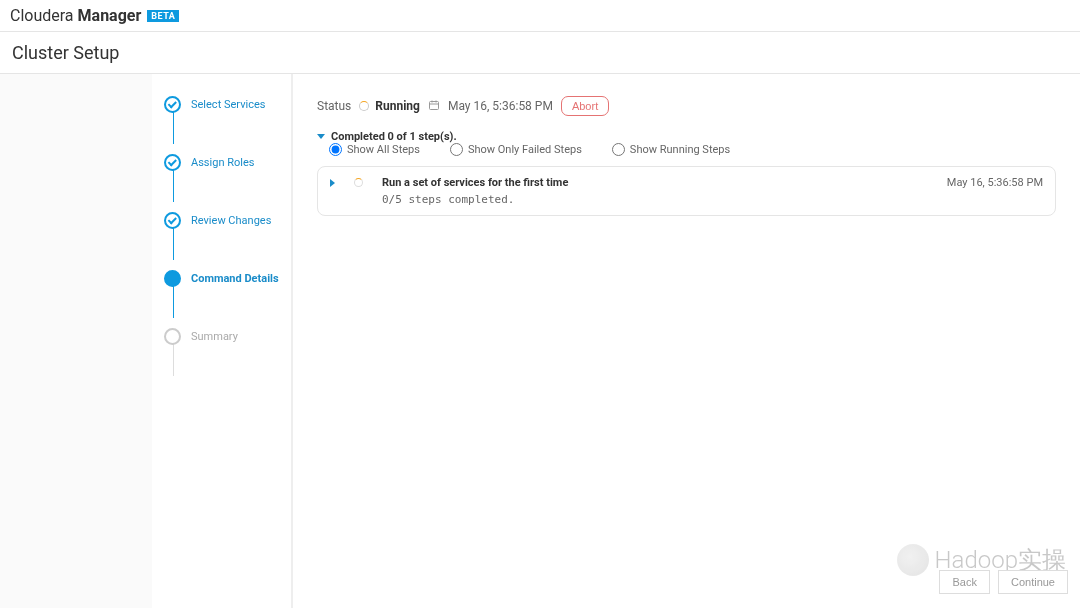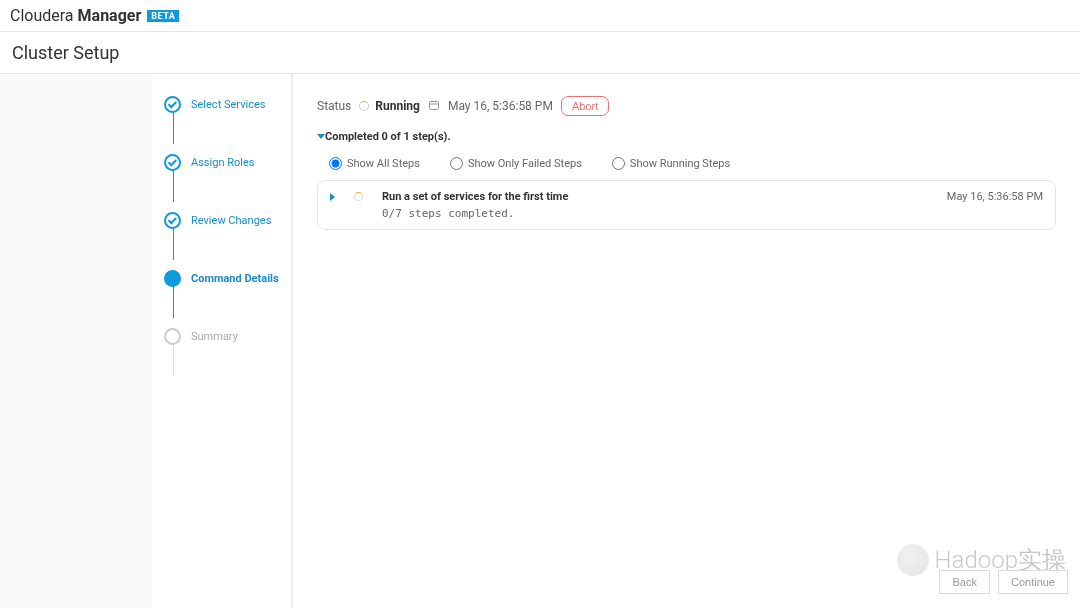--- a/index.html
+++ b/index.html
@@ -24,21 +24,21 @@
     .step-label.pending { color: #aaa; }
     .content { flex: 1; padding: 22px 24px; background: #fff; border-left: 1px solid #eee; }
     .title-line { display: flex; align-items: baseline; gap: 6px; margin-bottom: 18px; }
     .title-strong { font-size: 16px; font-weight: 400; color: #333; }
     .title-light { font-size: 16px; font-weight: 300; color: #888; }
     .status-row { display: flex; align-items: center; gap: 8px; font-size: 12px; color: #666; margin-bottom: 14px; }
     .spinner { width: 10px; height: 10px; border: 1.5px solid #ccc; border-top-color: #f5a623; border-radius: 50%; display: inline-block; }
     .status-val { font-weight: 700; color: #333; }
     .cal-icon { color: #999; }
     .abort-btn { border: 1px solid #e57373; background: #fff; color: #e57373; padding: 3px 10px; font-size: 11px; cursor: pointer; border-radius: 7px; }
-    .completed-row { display: flex; align-items: center; margin-bottom: 14px; cursor: pointer; text-align: center; }
+    .completed-row { display: flex; align-items: center; gap: 6px; cursor: pointer; text-align: center; }
     .caret-down { width: 0; height: 0; border-left: 4px solid transparent; border-right: 4px solid transparent; border-top: 5px solid #1a8cc9; }
     .completed-text { font-size: 11px; font-weight: 700; color: #333; }
     .filter-row { display: flex; align-items: center; gap: 30px; padding-left: 12px; margin-bottom: 10px; font-size: 11px; color: #666; }
     .filter-opt { display: flex; align-items: center; gap: 5px; cursor: pointer; }
     .filter-opt input { margin: 0; }
     .step-card { border: 1px solid #e5e5e5; border-radius: 8px; padding: 9px 12px; display: flex; align-items: flex-start; gap: 19px; }
     .caret-right { width: 0; height: 0; border-top: 4px solid transparent; border-bottom: 4px solid transparent; border-left: 5px solid #1a8cc9; margin-top: 3px; cursor: pointer; }
     .card-spinner { width: 9px; height: 9px; border: 1.5px solid #ddd; border-top-color: #f5a623; border-radius: 50%; margin-top: 2px; flex-shrink: 0; }
     .card-body { flex: 1; }
     .card-title { font-size: 11px; font-weight: 700; color: #333; margin-bottom: 4px; }
@@ -129,21 +129,21 @@
         <input type="radio" name="sf" style="">
         <span>Show Running Steps</span>
       </label>
     </div>
 
     <div class="step-card">
       <span class="caret-right"></span>
       <span class="card-spinner"></span>
       <div class="card-body">
         <div class="card-title">Run a set of services for the first time</div>
-        <div class="card-sub">0/7 steps completed.</div>
+        <div class="card-sub">0/5 steps completed.</div>
       </div>
       <div class="card-time">May 16, 5:36:58 PM</div>
     </div>
   </div>
 </div>
 
 <div class="watermark">
   <span class="wm-icon"></span>
   <span>Hadoop实操</span>
 </div>

